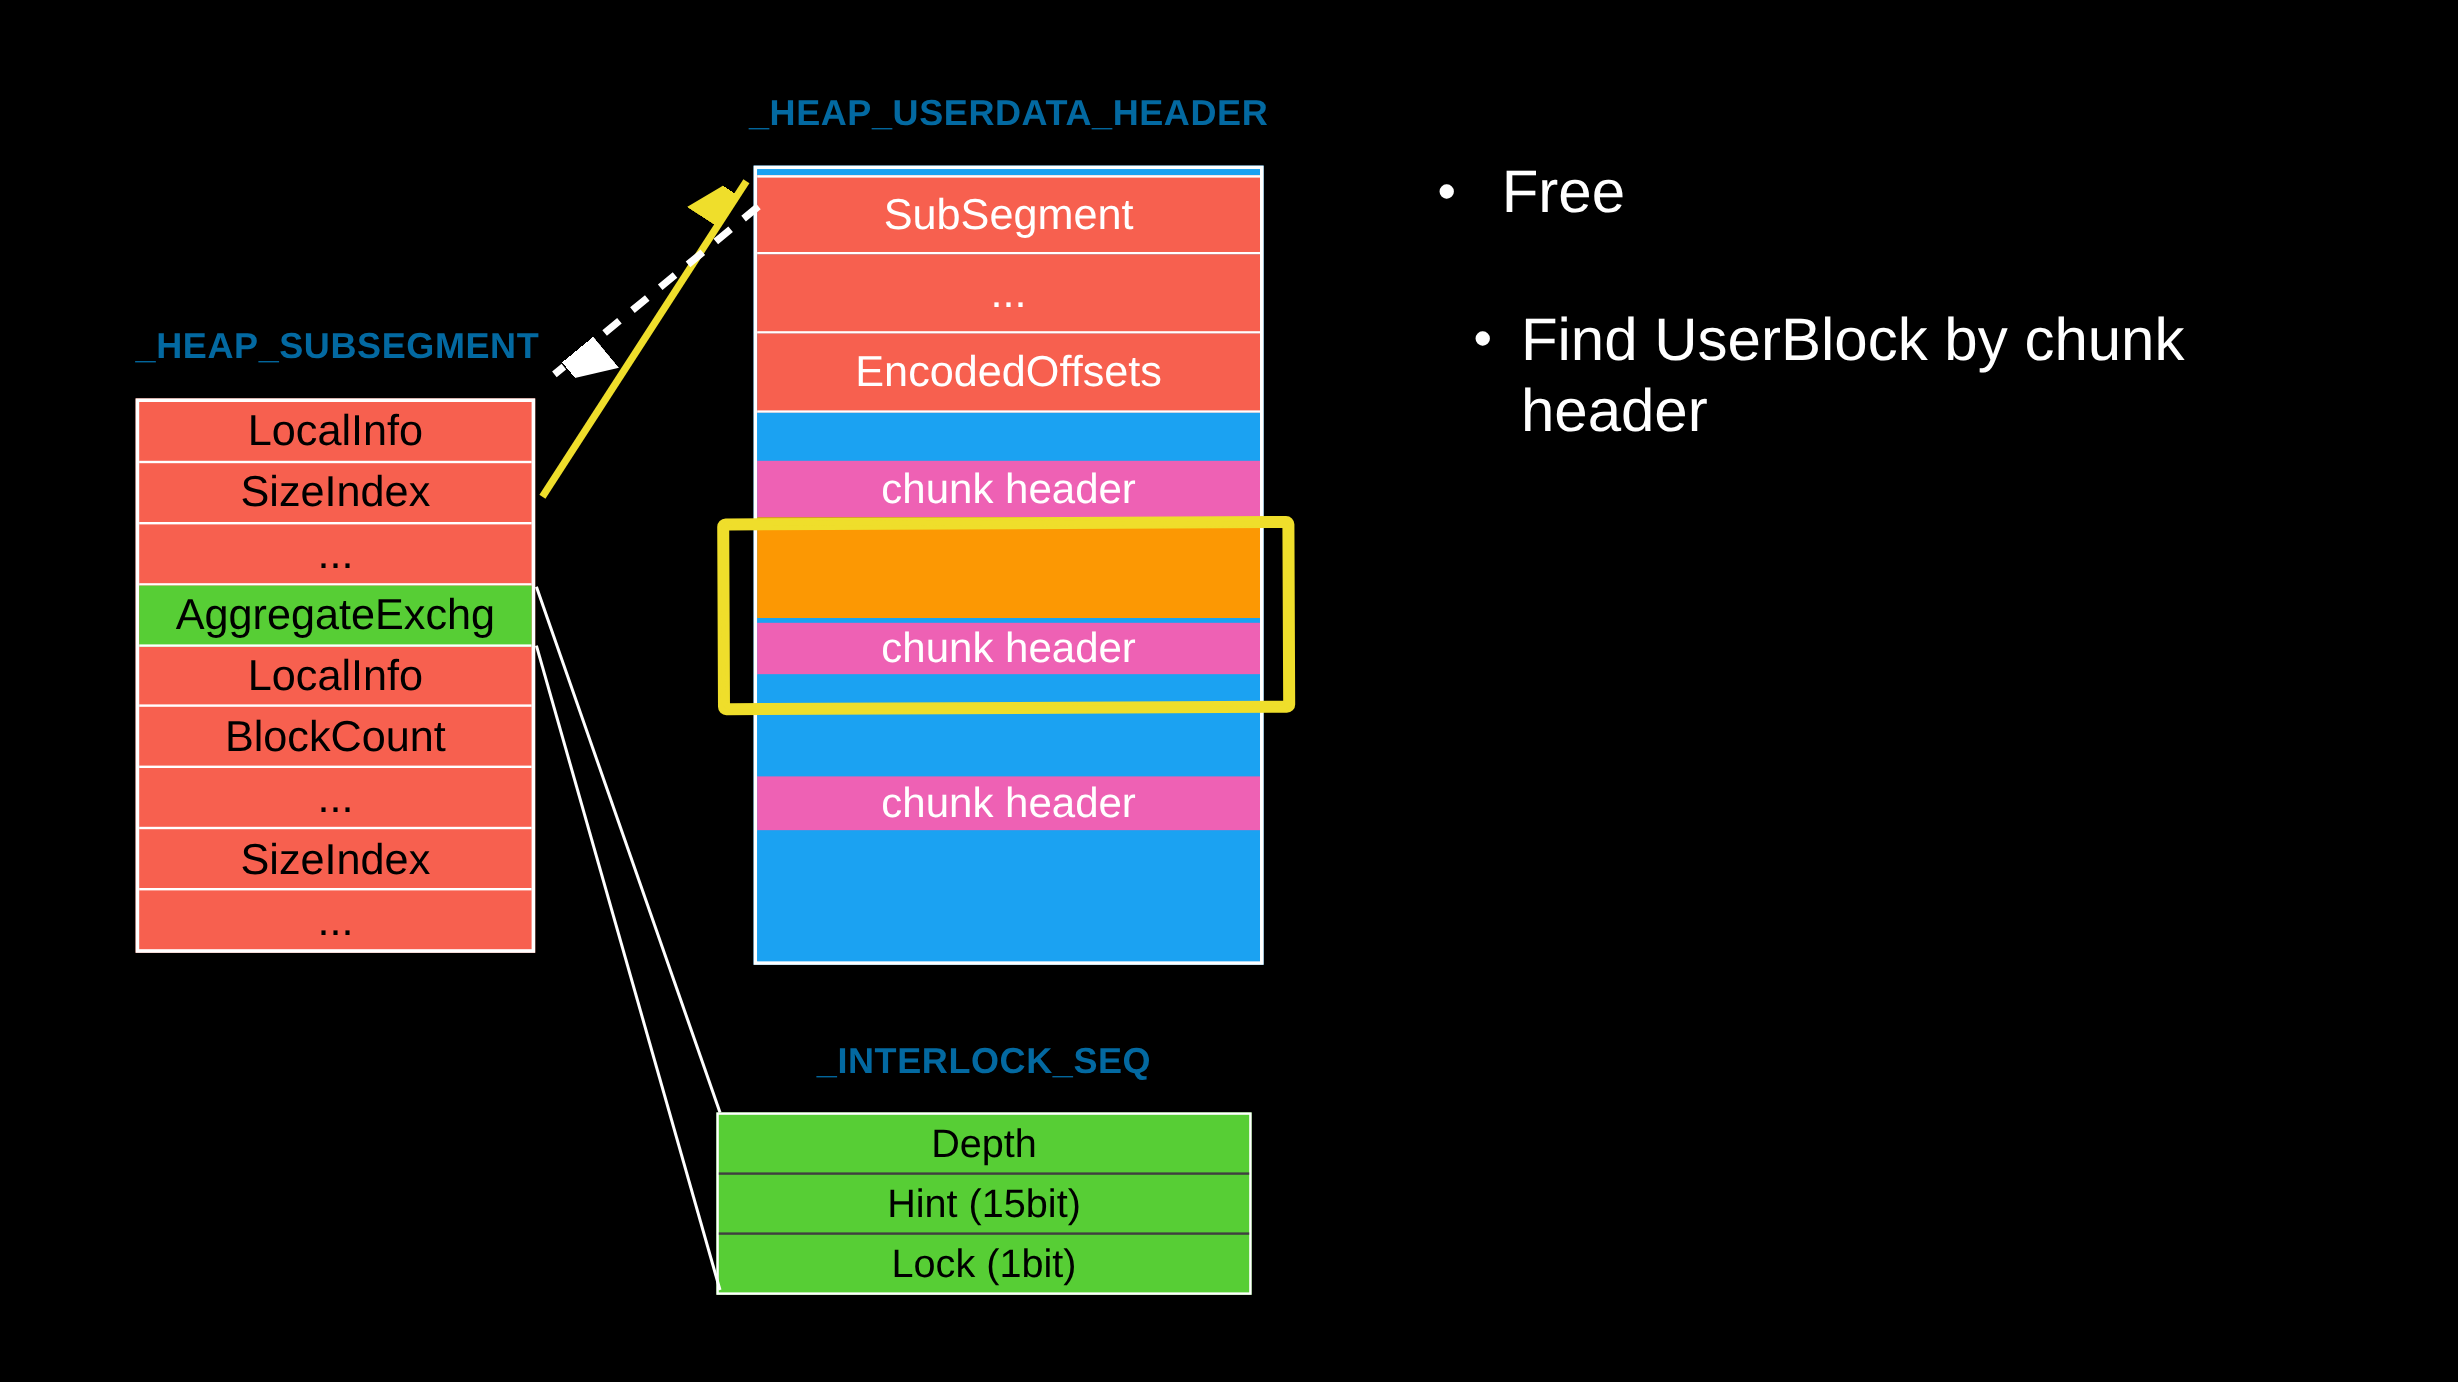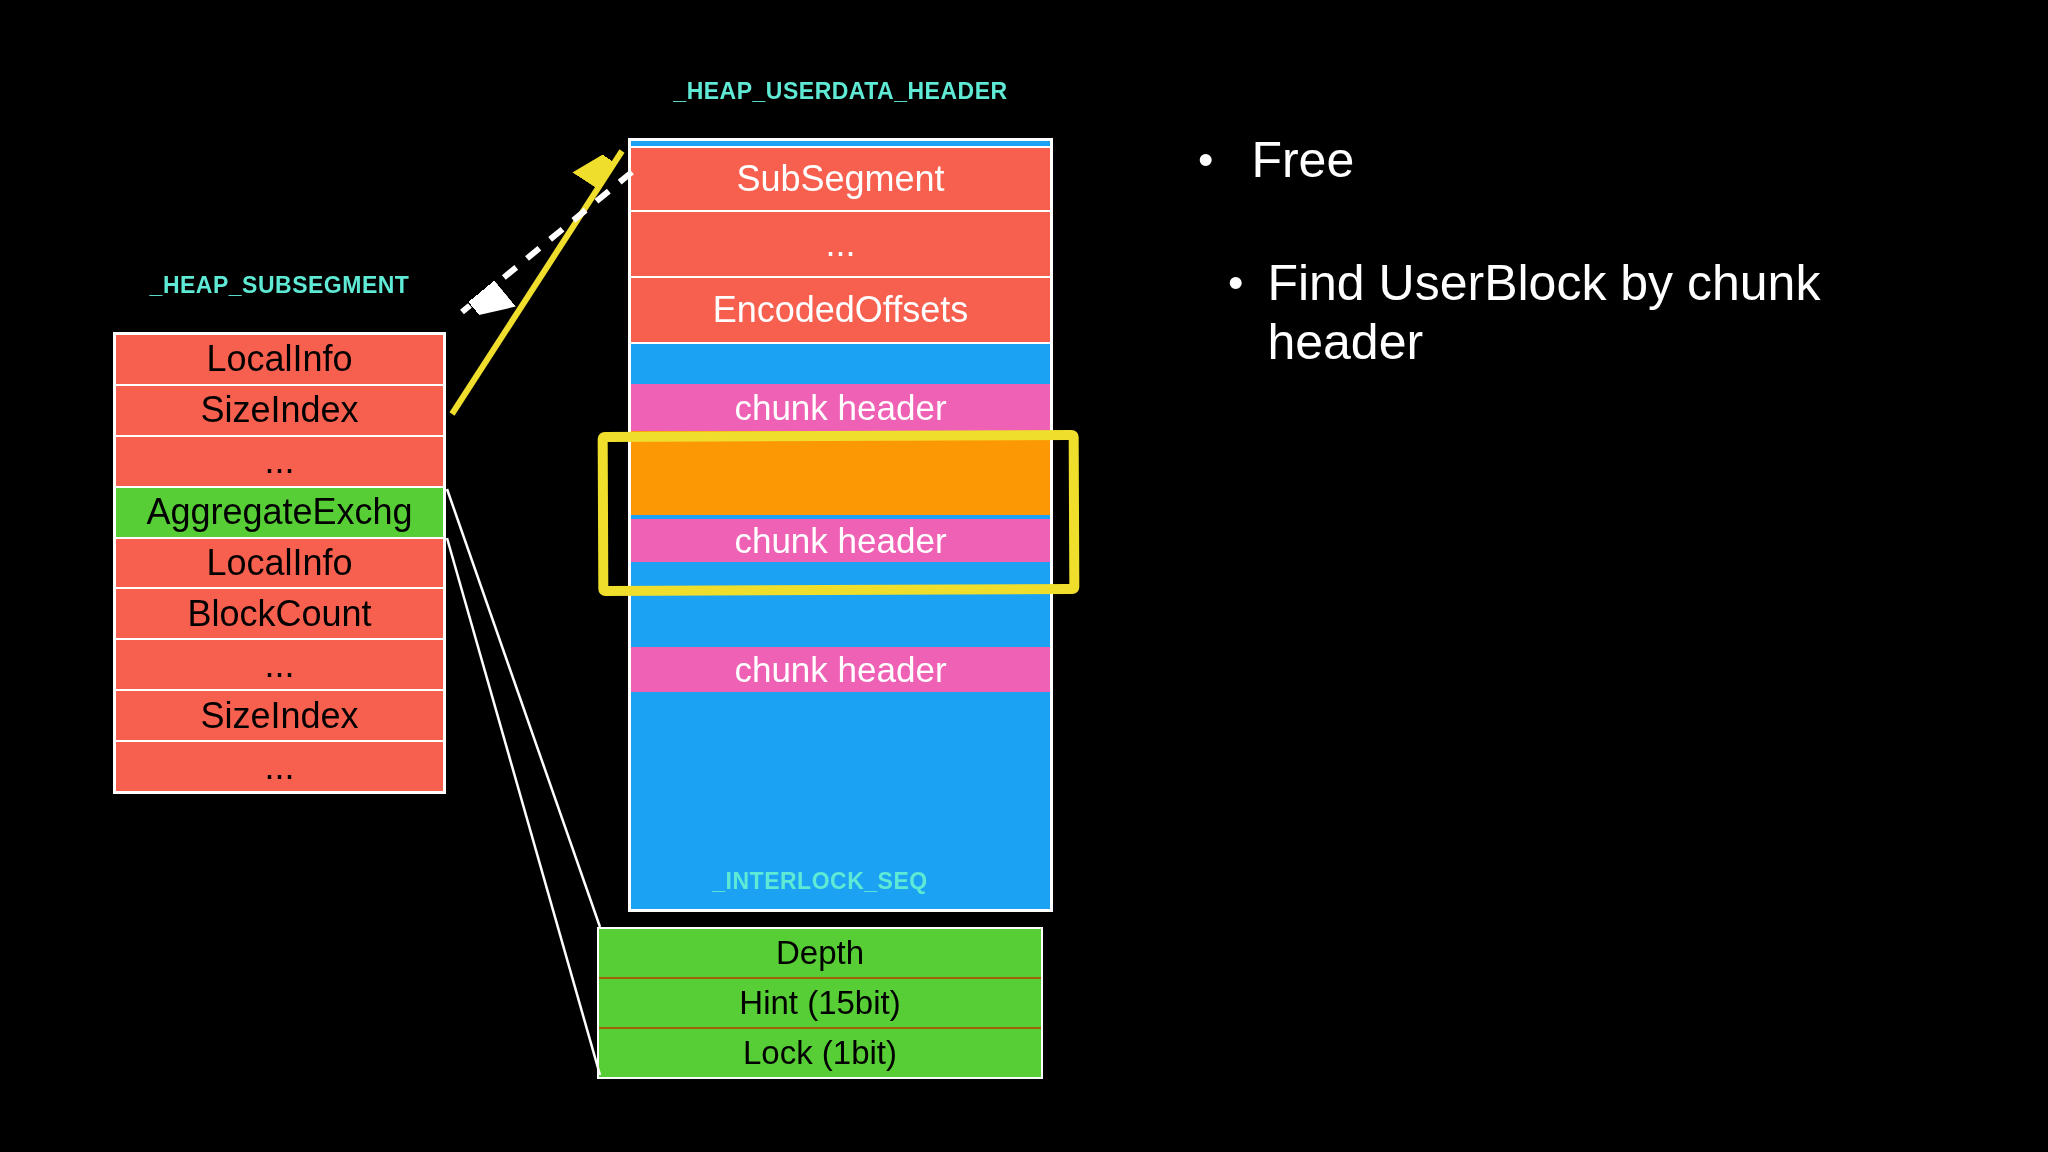--- a/index.html
+++ b/index.html
@@ -10,23 +10,23 @@
     overflow:hidden;
     font-family:"Liberation Sans","DejaVu Sans",sans-serif;
     color:#fff;
   }
 
   
   .struct-title {
     position:absolute;
     text-align:center;
     font-weight:700;
-    font-size:23px;
+    font-size:30px;
     letter-spacing:0.5px;
-    color:#5eead4;
+    color:#0369a1;
     white-space:nowrap;
   }
   .title-subsegment { left:113px; top:272px; width:333px; }
   .title-userdata   { left:608px; top:78px;  width:465px; }
   .title-interlock  { left:597px; top:868px; width:446px; }
 
   
   .struct-box {
     position:absolute;
     box-sizing:border-box;
@@ -45,21 +45,21 @@
 
   
   .box-subsegment { left:113px; top:332px; width:333px; height:462px; background:#F7604F; }
   .box-subsegment .frow { font-size:36px; border-bottom:2px solid #fff; }
   .box-subsegment .frow:last-child { border-bottom:none; }
   .frow.green { background:#57CE35; }
 
   
   .box-userdata {
     position:absolute;
-    left:628px; top:138px; width:425px; height:774px;
+    left:628px; top:138px; width:425px; height:666px;
     box-sizing:border-box;
     border:3px solid #fff;
     background:#1BA2F2;
     display:flex;
     flex-direction:column;
   }
   .ud-gap-top { height:5px; }
   .ud-red {
     height:66px;
     background:#F7604F;
@@ -70,21 +70,21 @@
     flex:none;
   }
   .ud-red.first { border-top:2px solid #fff; }
   .seg { flex:none; display:flex; align-items:center; justify-content:center; box-sizing:border-box; }
   .seg.blue   { background:#1BA2F2; }
   .seg.pink   { background:#EE61B4; font-size:35px; }
   .seg.orange { background:#FC9803; }
 
   
   .box-interlock { left:597px; top:927px; width:446px; height:152px; background:#57CE35; border-width:2px; }
-  .box-interlock .frow { font-size:33px; border-bottom:2px solid #a16207; }
+  .box-interlock .frow { font-size:33px; border-bottom:2px solid #404040; }
   .box-interlock .frow:last-child { border-bottom:none;border-radius:16px; }
 
   
   .highlight {
     position:absolute;
     left:598px; top:431px; width:481px; height:164px;
     box-sizing:border-box;
     border:10px solid #EFDE2B;
     border-radius:7px;
     transform:rotate(-0.25deg);

